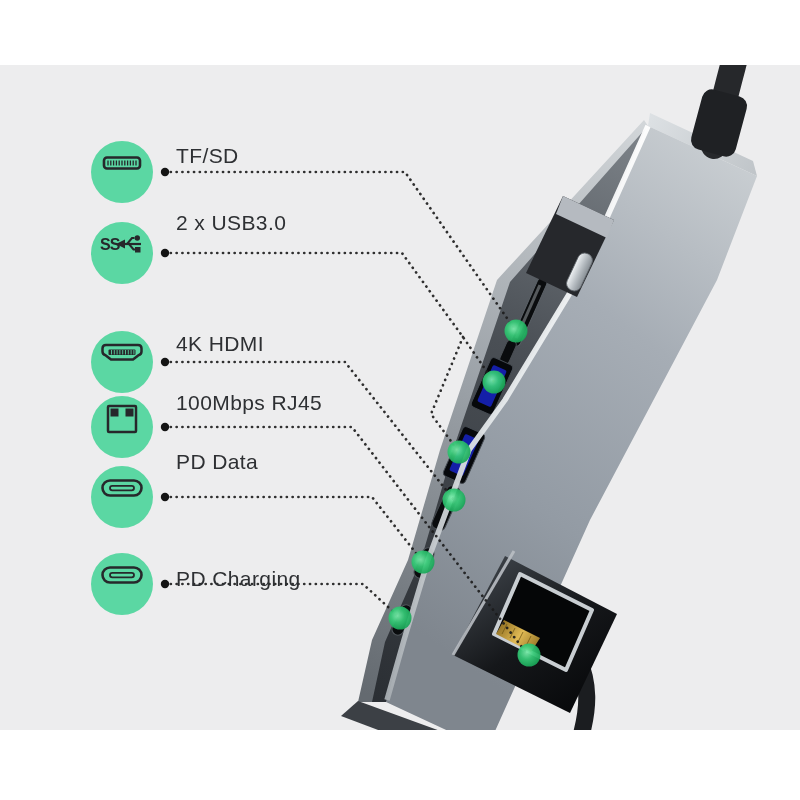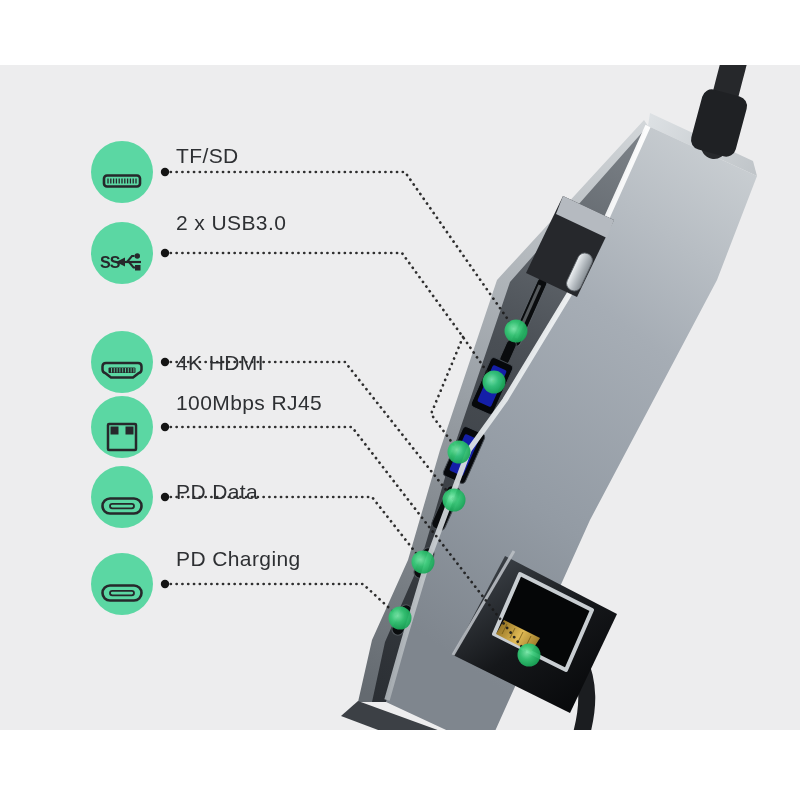--- a/index.html
+++ b/index.html
@@ -9,21 +9,21 @@
     font-family:"Liberation Sans", sans-serif;
   }
   .photo-band{
     position:absolute;left:0;top:65px;width:800px;height:665px;
     background:#ededee;
   }
   .scene-svg{position:absolute;left:0;top:0;width:800px;height:800px;}
   .feature-row{position:absolute;left:0;top:0;width:800px;height:0;}
   .badge{
     position:absolute;width:62px;height:62px;border-radius:50%;
-    display:flex;align-items:flex-end;justify-content:center;
+    display:flex;align-items:flex-start;justify-content:center;
   }
   .badge svg{display:block;}
   .feature-label{
     position:absolute;left:176px;
     font-size:21px;letter-spacing:.4px;color:#2e3033;
     white-space:nowrap;line-height:22px;
   }
 </style>
 </head>
 <body>
@@ -201,47 +201,47 @@
   </div>
 
   <div class="feature-row">
     <div class="badge" style="left:91px;top:331px;background:#5bd7a3">
       <svg width="44" height="44" viewBox="0 0 44 44">
         <path d="M6,14 H38 Q41.5,14 41.5,17.5 V20.5 Q41.5,23.5 38.5,24.2 L33,28.5 H11 L5.5,24.2 Q2.5,23.5 2.5,20.5 V17.5 Q2.5,14 6,14 Z" fill="none" stroke="#26282b" stroke-width="2.5" stroke-linejoin="round"></path>
         <rect x="8.5" y="18.4" width="27" height="5.6" rx="1" fill="#26282b"></rect>
         <path d="M11.5,19v4.5 M14.3,19v4.5 M17.1,19v4.5 M19.9,19v4.5 M22.7,19v4.5 M25.5,19v4.5 M28.3,19v4.5 M31.1,19v4.5 M33.9,19v4.5" stroke="#5bd7a3" stroke-width="1" opacity="0.85"></path>
       </svg>
     </div>
-    <div class="feature-label" style="top:352px">4K HDMI</div>
+    <div class="feature-label" style="top:333px">4K HDMI</div>
   </div>
 
   <div class="feature-row">
     <div class="badge" style="left:91px;top:396px;background:#5bd7a3">
       <svg width="44" height="44" viewBox="0 0 44 44">
         <rect x="8" y="10" width="28" height="26" rx="1" fill="none" stroke="#26282b" stroke-width="2.5"></rect>
         <rect x="10.5" y="12.5" width="8" height="8" fill="#26282b"></rect>
         <rect x="25.5" y="12.5" width="8" height="8" fill="#26282b"></rect>
       </svg>
     </div>
     <div class="feature-label" style="top:392px">100Mbps RJ45</div>
   </div>
 
   <div class="feature-row">
     <div class="badge" style="left:91px;top:466px;background:#5bd7a3">
       <svg width="44" height="44" viewBox="0 0 44 44">
         <rect x="2.5" y="14.5" width="39" height="15" rx="7.5" fill="none" stroke="#26282b" stroke-width="2.6"></rect>
         <rect x="10" y="19.8" width="24" height="4.6" rx="2.3" fill="none" stroke="#26282b" stroke-width="1.8"></rect>
       </svg>
     </div>
-    <div class="feature-label" style="top:481px">PD Data</div>
+    <div class="feature-label" style="top:451px">PD Data</div>
   </div>
 
   <div class="feature-row">
     <div class="badge" style="left:91px;top:553px;background:#5bd7a3">
       <svg width="44" height="44" viewBox="0 0 44 44">
         <rect x="2.5" y="14.5" width="39" height="15" rx="7.5" fill="none" stroke="#26282b" stroke-width="2.6"></rect>
         <rect x="10" y="19.8" width="24" height="4.6" rx="2.3" fill="none" stroke="#26282b" stroke-width="1.8"></rect>
       </svg>
     </div>
-    <div class="feature-label" style="top:548px">PD Charging</div>
+    <div class="feature-label" style="top:568px">PD Charging</div>
   </div>
 
 </div>
 
 </body></html>

